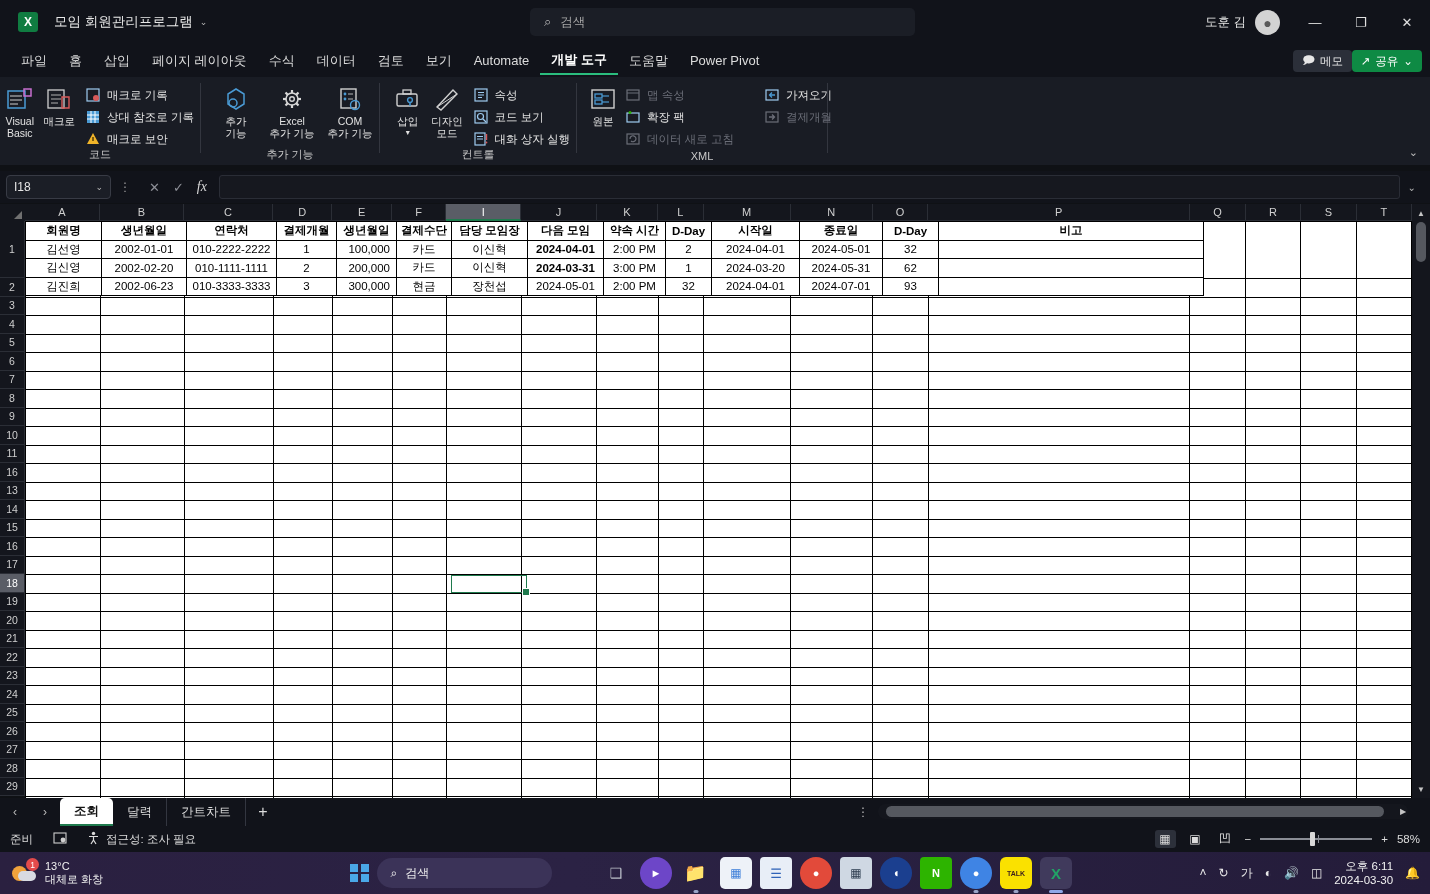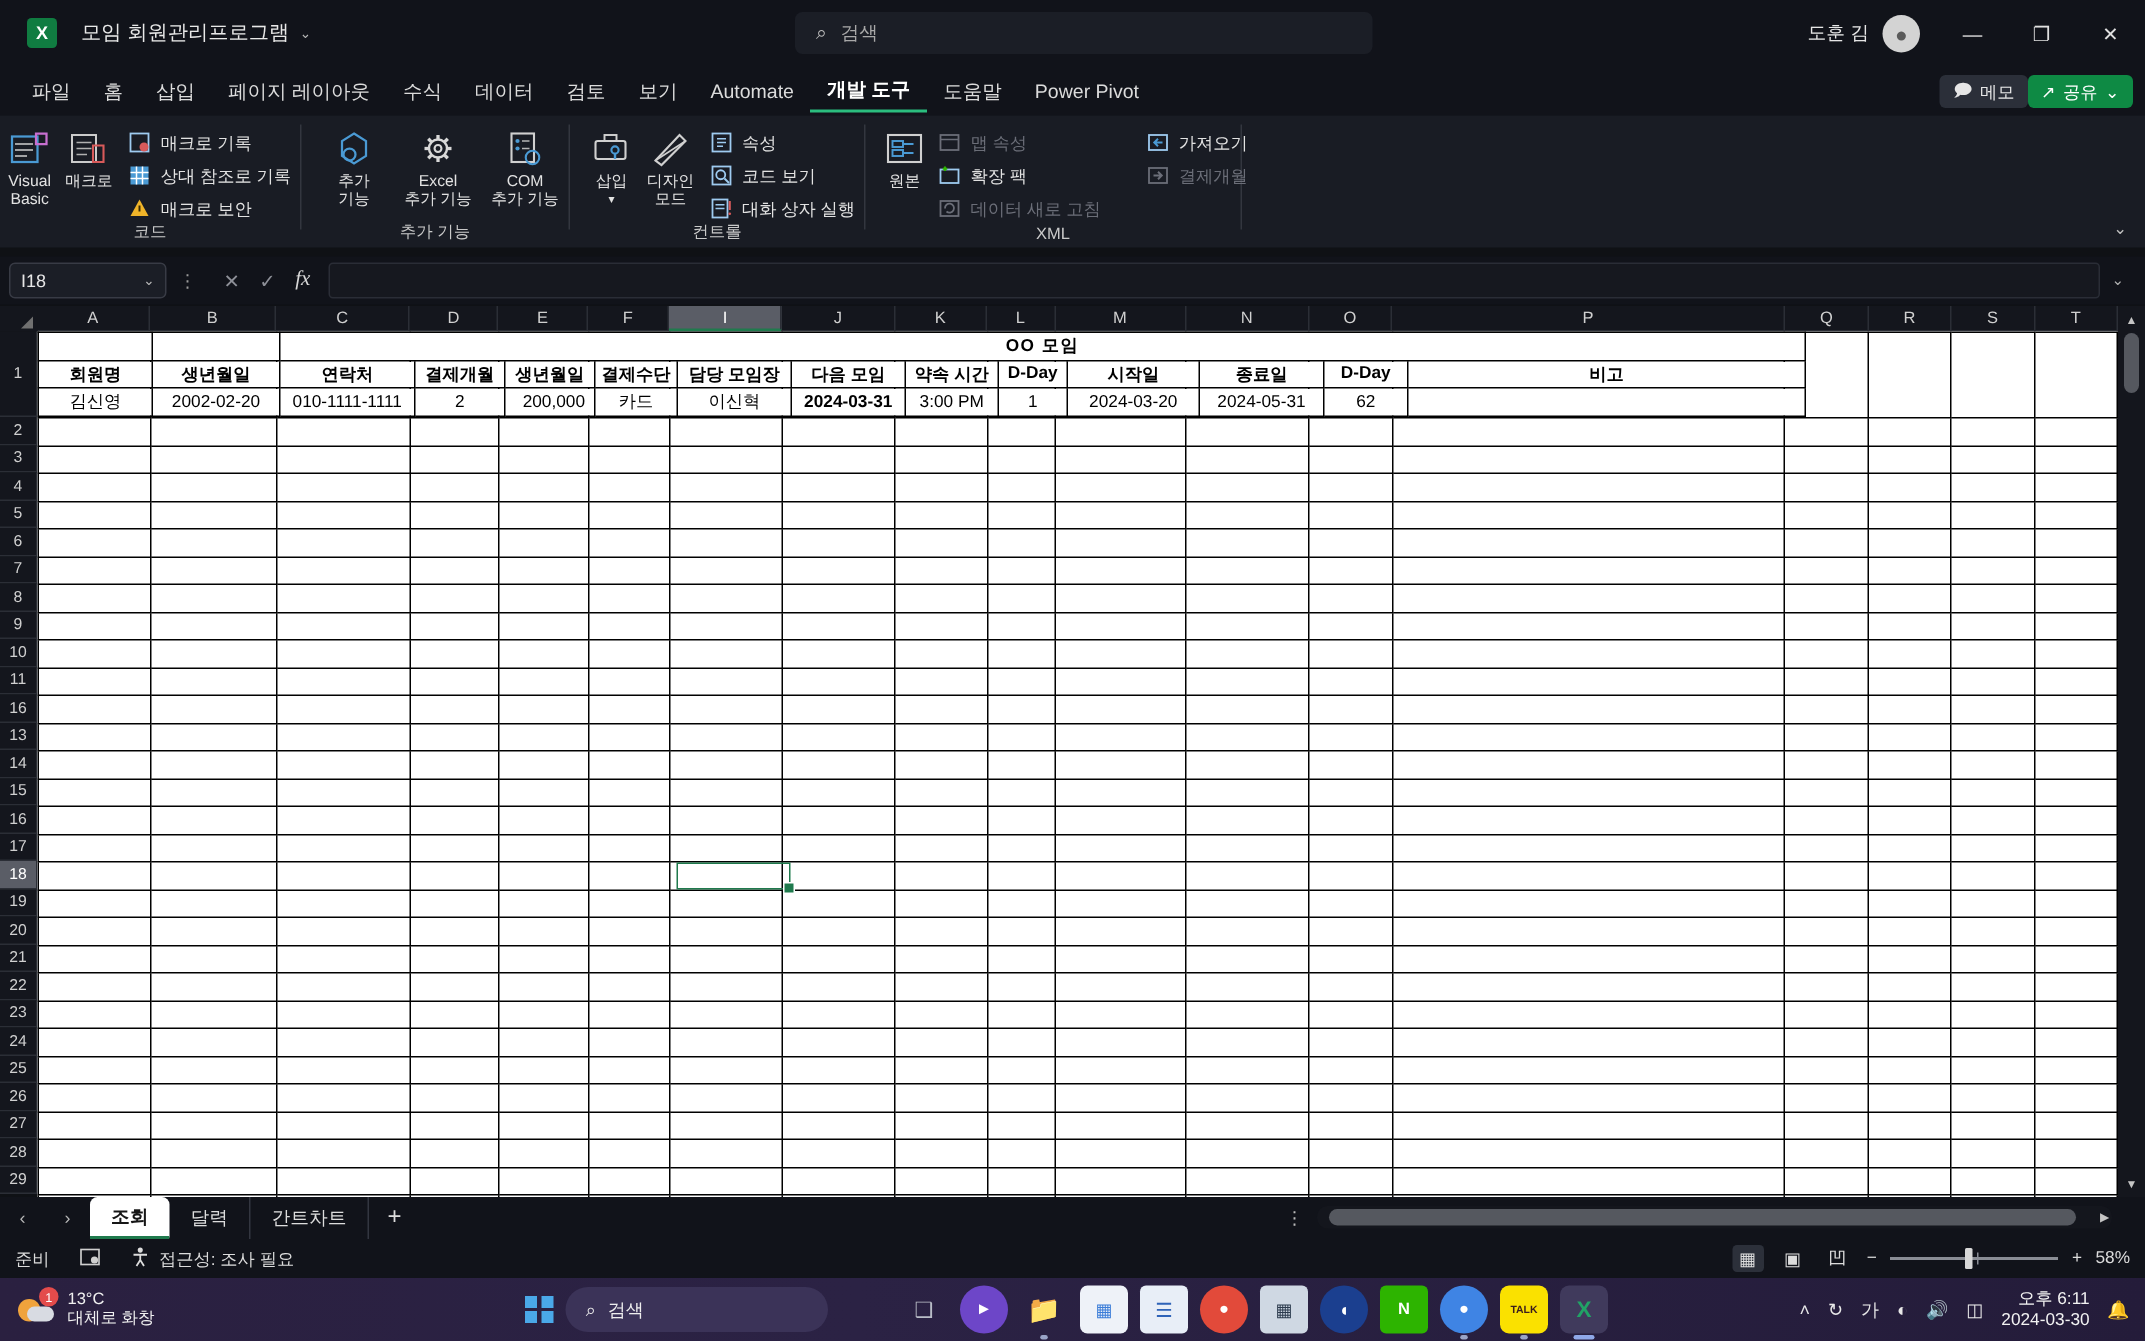--- a/index.html
+++ b/index.html
@@ -1257,56 +1257,83 @@
             <col style="width:76px">
             <col style="width:62px">
           <col style="width:46px">
             <col style="width:88px">
             <col style="width:83px">
           <col style="width:56px">
             <col style="width:265px">
         </colgroup>
         <tbody>
           <tr>
-            <td class="blankhdr"></td>
-            <td class="blankhdr"></td>
-            <td class="titlecell" colspan="12">OO 모임</td>
-          </tr>
-          <tr>
             <td class="hdrcell">회원명</td>
             <td class="hdrcell">생년월일</td>
             <td class="hdrcell">연락처</td>
             <td class="hdrcell">결제개월</td>
             <td class="hdrcell">생년월일</td>
             <td class="hdrcell">결제수단</td>
             <td class="hdrcell">담당 모임장</td>
             <td class="hdrcell">다음 모임</td>
             <td class="hdrcell">약속 시간</td>
             <td class="hdrcell">D-Day</td>
             <td class="hdrcell">시작일</td>
             <td class="hdrcell">종료일</td>
             <td class="hdrcell">D-Day</td>
             <td class="hdrcell">비고</td>
+          </tr>
+          <tr>
+            <td>김선영</td>
+            <td>2002-01-01</td>
+            <td>010-2222-2222</td>
+            <td>1</td>
+            <td style="text-align:right;padding-right:6px">100,000</td>
+            <td>카드</td>
+            <td>이신혁</td>
+            <td class="green">2024-04-01</td>
+            <td>2:00 PM</td>
+            <td>2</td>
+            <td>2024-04-01</td>
+            <td>2024-05-01</td>
+            <td>32</td>
+            <td></td>
           </tr>
           <tr>
             <td>김신영</td>
             <td>2002-02-20</td>
             <td>010-1111-1111</td>
             <td>2</td>
             <td style="text-align:right;padding-right:6px">200,000</td>
             <td>카드</td>
             <td>이신혁</td>
             <td class="red">2024-03-31</td>
             <td>3:00 PM</td>
             <td>1</td>
             <td>2024-03-20</td>
             <td>2024-05-31</td>
             <td>62</td>
             <td></td>
           </tr>
+          <tr>
+            <td>김진희</td>
+            <td>2002-06-23</td>
+            <td>010-3333-3333</td>
+            <td>3</td>
+            <td style="text-align:right;padding-right:6px">300,000</td>
+            <td>현금</td>
+            <td>장천섭</td>
+            <td>2024-05-01</td>
+            <td>2:00 PM</td>
+            <td>32</td>
+            <td>2024-04-01</td>
+            <td>2024-07-01</td>
+            <td>93</td>
+            <td></td>
+          </tr>
         </tbody>
       </table>
 
       <div class="selbox" style="left:426px; top:353.5px; width:76px; height:18.5px;"></div>
     </div>
 
     <div class="vsb">
       <div class="ar" style="top:0">▲</div>
       <div class="thumb"></div>
       <div class="ar" style="bottom:0">▼</div>

